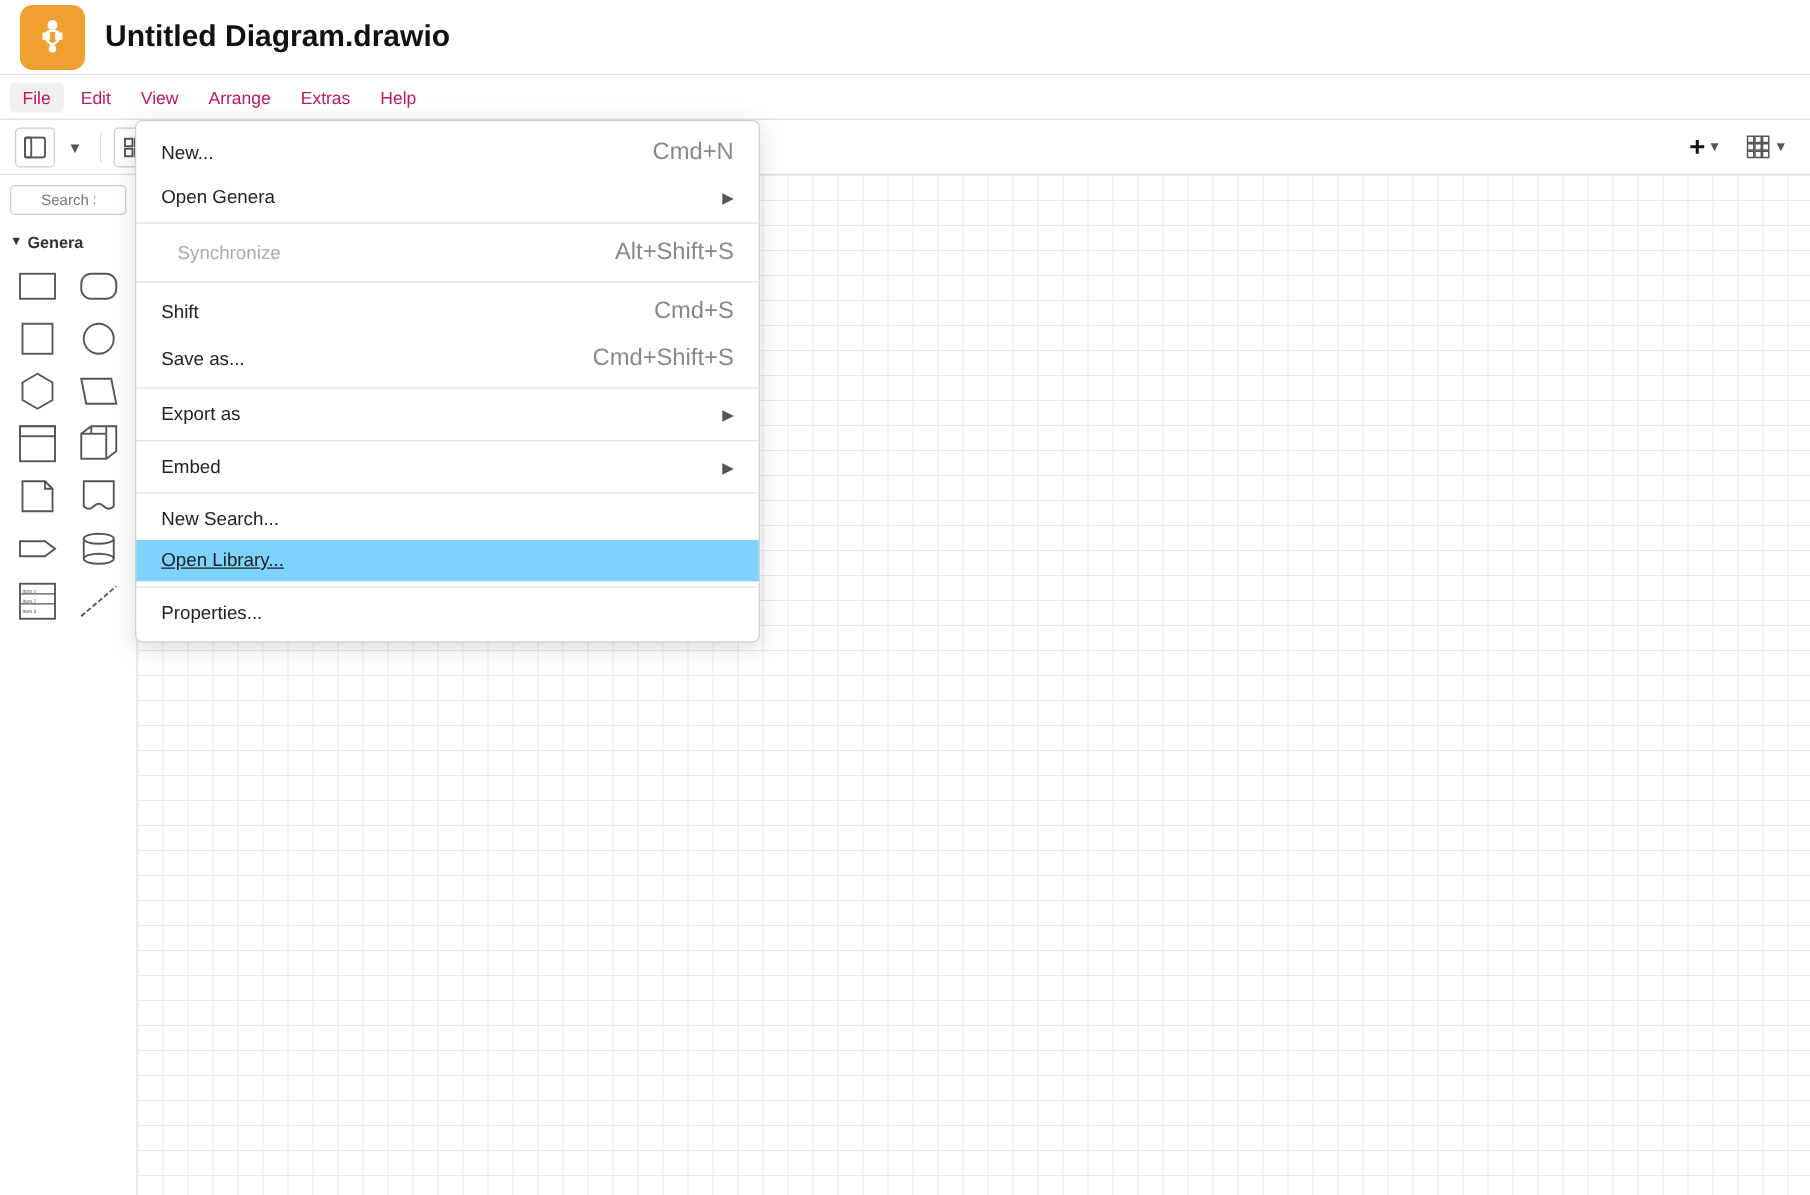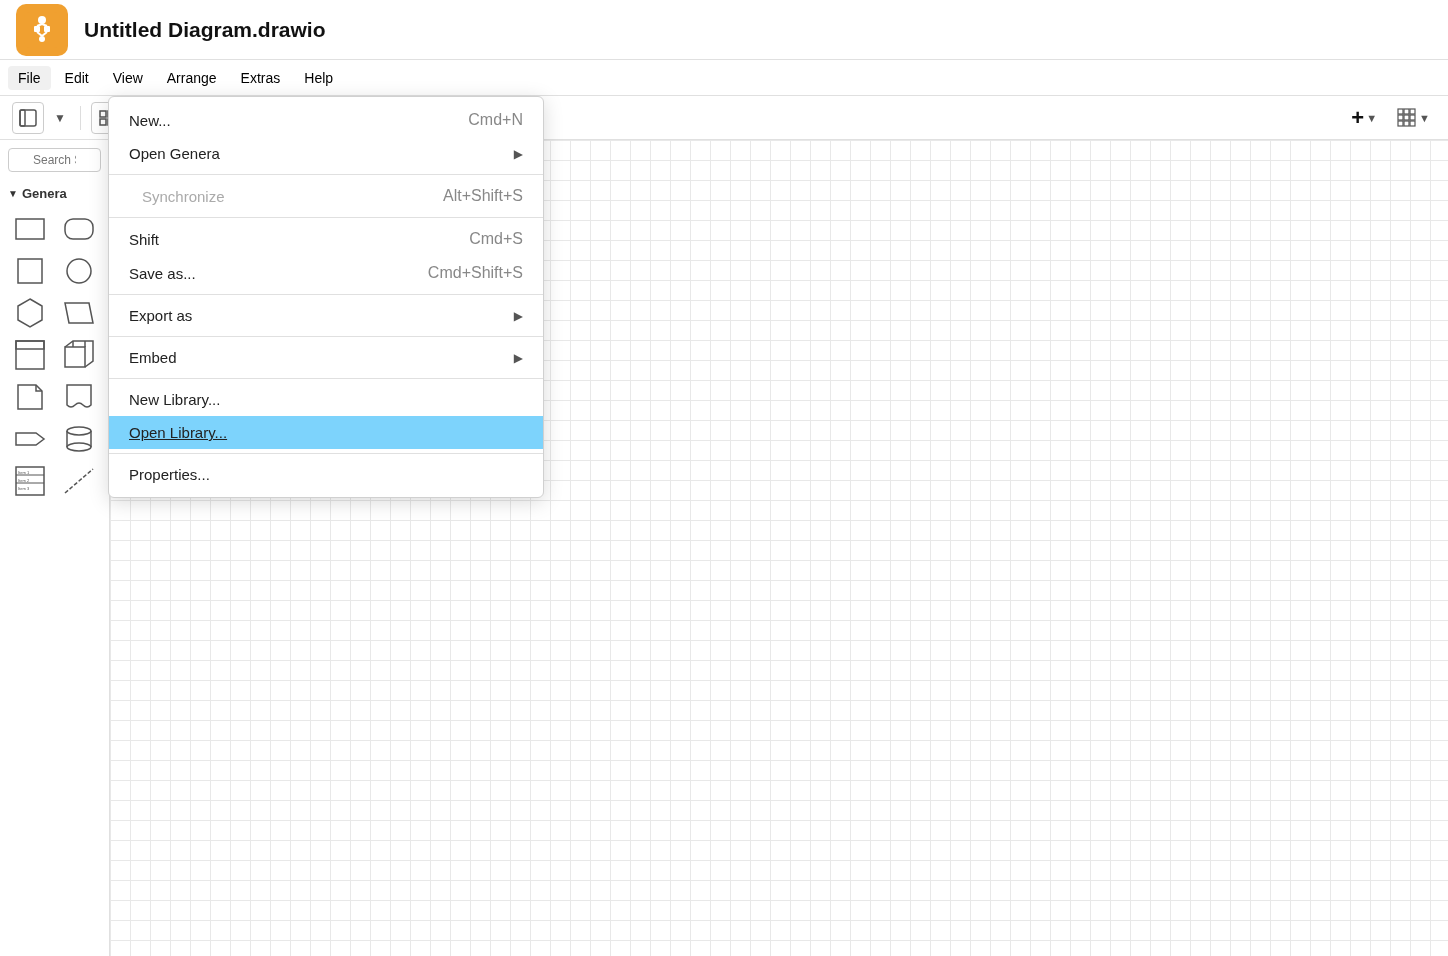--- a/index.html
+++ b/index.html
@@ -30,40 +30,40 @@
       border-radius: 10px;
       display: flex;
       align-items: center;
       justify-content: center;
     }
     .app-logo svg {
       width: 36px;
       height: 36px;
     }
     .title-text {
-      font-size: 21px;
+      font-size: 24px;
       font-weight: 600;
       color: #111;
     }
 
     
     .menu-bar {
       display: flex;
       align-items: center;
       height: 36px;
       background: #fff;
       border-bottom: 1px solid #e0e0e0;
       padding: 0 8px;
       gap: 4px;
       position: relative;
     }
     .menu-item {
       padding: 4px 10px;
       font-size: 14px;
-      color: #000000;
+      color: #be185d;
       cursor: pointer;
       border-radius: 4px;
     }
     .menu-item.active {
       background: #f0f0f0;
     }
 
     
     .toolbar {
       display: flex;
@@ -195,21 +195,21 @@
         linear-gradient(to right, #e8e8e8 1px, transparent 1px),
         linear-gradient(to bottom, #e8e8e8 1px, transparent 1px);
       background-size: 20px 20px;
     }
 
     
     .dropdown-menu {
       position: absolute;
       top: 96px;
       left: 108px;
-      width: 436px;
+      width: 500px;
       background: #fff;
       border: 1px solid #d0d0d0;
       border-radius: 6px;
       box-shadow: 0 4px 20px rgba(0,0,0,0.15);
       z-index: 1000;
       padding: 6px 0;
     }
     .dropdown-item {
       display: flex;
       align-items: center;
@@ -224,21 +224,21 @@
       color: #aaa;
       cursor: default;
       padding-left: 33px;
     }
     .dropdown-item.highlighted {
       background: #7dd3fc;
       text-decoration: underline;
     }
     .dropdown-item .shortcut {
       color: #888;
-      font-size: 16px;
+      font-size: 19px;
     }
     .dropdown-item .arrow {
       color: #555;
       font-size: 12px;
     }
     .dropdown-divider {
       height: 1px;
       background: #e0e0e0;
       margin: 4px 0;
     }
@@ -501,21 +501,21 @@
       <span>Export as</span>
       <span class="arrow">▶</span>
     </div>
     <div class="dropdown-divider"></div>
     <div class="dropdown-item">
       <span>Embed</span>
       <span class="arrow">▶</span>
     </div>
     <div class="dropdown-divider"></div>
     <div class="dropdown-item">
-      <span>New Library...</span>
+      <span>New Search...</span>
       <span></span>
     </div>
     <div class="dropdown-item highlighted">
       <span>Open Library...</span>
       <span></span>
     </div>
     <div class="dropdown-divider"></div>
     <div class="dropdown-item">
       <span>Properties...</span>
       <span></span>

